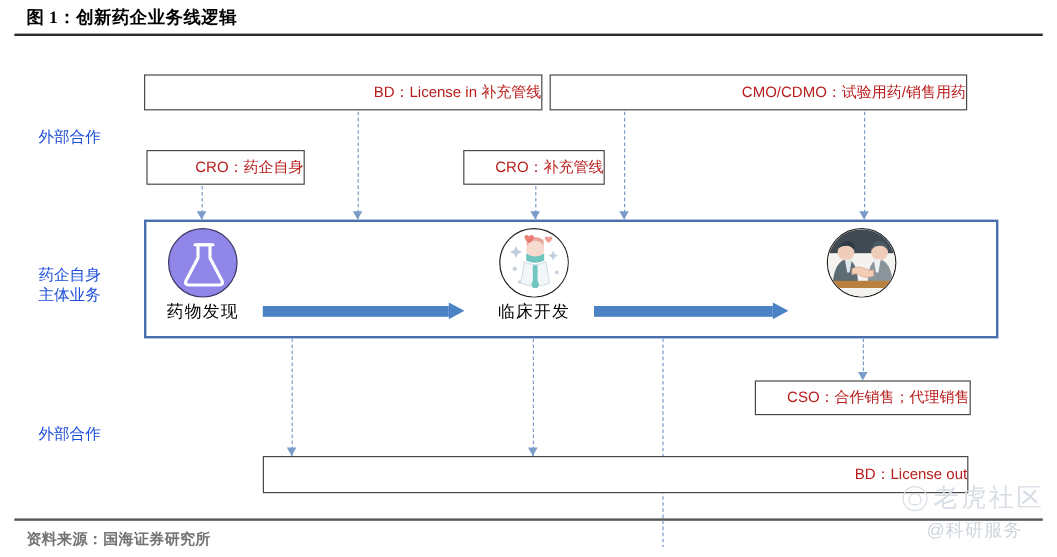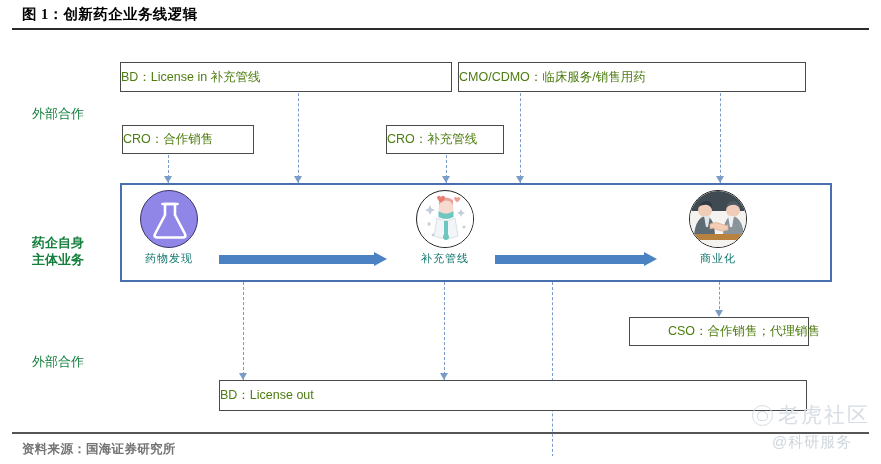--- a/index.html
+++ b/index.html
@@ -56,37 +56,37 @@
     font-size: 12.5px;
     color: #737373;
     letter-spacing: 0.3px;
     white-space: nowrap;
   }
 
   
   .row-label {
     position: absolute;
     font-size: 13px;
-    color: #15803d;
+    color: #1d4ed8;
     line-height: 17px;
     text-align: left;
     white-space: pre-line;
   }
 
   
   .box {
     position: absolute;
     box-sizing: border-box;
     border: 1.3px solid #4a4a4a;
     background: #ffffff;
     display: flex;
     align-items: center;
-    justify-content: flex-start;
+    justify-content: flex-end;
     font-size: 12.5px;
-    color: #4d7c0f;
+    color: #b91c1c;
     white-space: nowrap;
     z-index: 4;
   }
 
   
   .main-box {
     position: absolute;
     left: 120px;
     top: 183px;
     width: 712px;
@@ -108,22 +108,22 @@
     width: 58px;
     height: 58px;
     margin: 0 auto;
     border-radius: 50%;
     overflow: hidden;
     position: relative;
     box-sizing: border-box;
   }
   .stage .caption {
     margin-top: 3px;
-    font-size: 11px;
-    color: #0f766e;
+    font-size: 14px;
+    color: #000000;
     letter-spacing: 1px;
   }
 
   
   .icon-flask {
     background: #8f86e8;
     border: 1.5px solid #3b3665;
   }
   .icon-flask svg { display: block; }
 
@@ -224,21 +224,21 @@
 </style>
 </head>
 <body>
 
 <div id="page">
 
   <div class="fig-title">图 1：创新药企业务线逻辑</div>
   <div class="rule-top"></div>
 
   <div class="row-label" style="left:32px; top:105px;">外部合作</div>
-  <div class="row-label" style="left:32px; top:234px;font-weight:bold;">药企自身
+  <div class="row-label" style="left:32px; top:220px;">药企自身
 主体业务</div>
   <div class="row-label" style="left:32px; top:353px;">外部合作</div>
 
   <div class="dashed" style="left:168px; top:155px; height:28px;"></div>
   <div class="dashed-head" style="left:163.5px; top:176px;"></div>
 
   <div class="dashed" style="left:298px; top:88px; height:95px;"></div>
   <div class="dashed-head" style="left:293.5px; top:176px;"></div>
 
   <div class="dashed" style="left:446px; top:155px; height:28px;"></div>
@@ -259,25 +259,25 @@
   <div class="dashed" style="left:552px; top:282px; height:180px;"></div>
 
   <div class="dashed" style="left:719px; top:282px; height:32px;"></div>
   <div class="dashed-head" style="left:714.5px; top:310px;"></div>
 
   <div class="box" style="left:120px; top:62px; width:332px; height:30px;">
     <span>BD：License in 补充管线</span>
   </div>
 
   <div class="box" style="left:458px; top:62px; width:348px; height:30px;">
-    <span>CMO/CDMO：临床服务/销售用药</span>
+    <span>CMO/CDMO：试验用药/销售用药</span>
   </div>
 
   <div class="box" style="left:122px; top:125px; width:132px; height:29px;">
-    <span>CRO：合作销售</span>
+    <span>CRO：药企自身</span>
   </div>
 
   <div class="box" style="left:386px; top:125px; width:118px; height:29px;">
     <span>CRO：补充管线</span>
   </div>
 
   <div class="main-box"></div>
 
   <div class="stage" style="left:114px; top:190px;">
     <div class="circle icon-flask">
@@ -301,21 +301,21 @@
         <circle cx="29" cy="46" r="3" fill="#6fc5c0"></circle>
         <path d="M13 14 l1.6 3.4 3.4 1.6 -3.4 1.6 -1.6 3.4 -1.6 -3.4 -3.4 -1.6 3.4 -1.6 Z" fill="#b8c6d6" opacity="0.85"></path>
         <path d="M44 18 l1.3 2.7 2.7 1.3 -2.7 1.3 -1.3 2.7 -1.3 -2.7 -2.7 -1.3 2.7 -1.3 Z" fill="#b8c6d6" opacity="0.85"></path>
         <path d="M20 6 q2-2.4 4 0 q2-2.4 4 0 q0 3-4 5.6 q-4-2.6-4-5.6 Z" fill="#e8746a" opacity="0.9"></path>
         <path d="M37 7 q1.6-1.9 3.2 0 q1.6-1.9 3.2 0 q0 2.4-3.2 4.5 q-3.2-2.1-3.2-4.5 Z" fill="#e8746a" opacity="0.7"></path>
         <circle cx="12" cy="33" r="1.8" fill="#c6d3de"></circle>
         <circle cx="47" cy="36" r="1.6" fill="#c6d3de"></circle>
         <circle cx="16" cy="44" r="1.4" fill="#c6d3de"></circle>
       </svg>
     </div>
-    <div class="caption">补充管线</div>
+    <div class="caption">临床开发</div>
   </div>
 
   <div class="stage" style="left:663px; top:190px;">
     <div class="circle icon-commercial">
       <svg width="58" height="58" viewBox="0 0 58 58">
         <rect x="0" y="0" width="58" height="58" fill="#f4f3ef"></rect>
         <rect x="0" y="0" width="58" height="20" fill="#3f4a52"></rect>
 
         <path d="M4 44 Q6 26 16 25 Q24 26 25 44 Z" fill="#5d6b73"></path>
         <circle cx="15" cy="19" r="7" fill="#f0cdb8"></circle>
@@ -326,21 +326,20 @@
         <circle cx="43" cy="19" r="7" fill="#f0cdb8"></circle>
         <path d="M36 18 Q37 9 44 10 Q50 11 50 18 Q47 13 42 14 Q38 14 36 18 Z" fill="#4a5a63"></path>
         <path d="M38 25 L44 25 L42 36 L40 36 Z" fill="#eef2f4"></path>
 
         <path d="M20 33 q6 -3 11 0 q4 2 7 1 l0 5 q-6 2 -10 0 q-5 -3 -8 -1 Z" fill="#f3cdb4" stroke="#d7ab92" stroke-width="0.7"></path>
 
         <rect x="0" y="43" width="58" height="6" fill="#b8813f"></rect>
         <rect x="0" y="49" width="58" height="9" fill="#f4f3ef"></rect>
       </svg>
     </div>
-    <div class="caption">商业化</div>
   </div>
 
   <div class="thick-arrow" style="left:219px; top:252px; width:168px;">
     <div class="shaft" style="width:155px;"></div>
     <div class="head" style="left:155px;"></div>
   </div>
   <div class="thick-arrow" style="left:495px; top:252px; width:162px;">
     <div class="shaft" style="width:149px;"></div>
     <div class="head" style="left:149px;"></div>
   </div>

